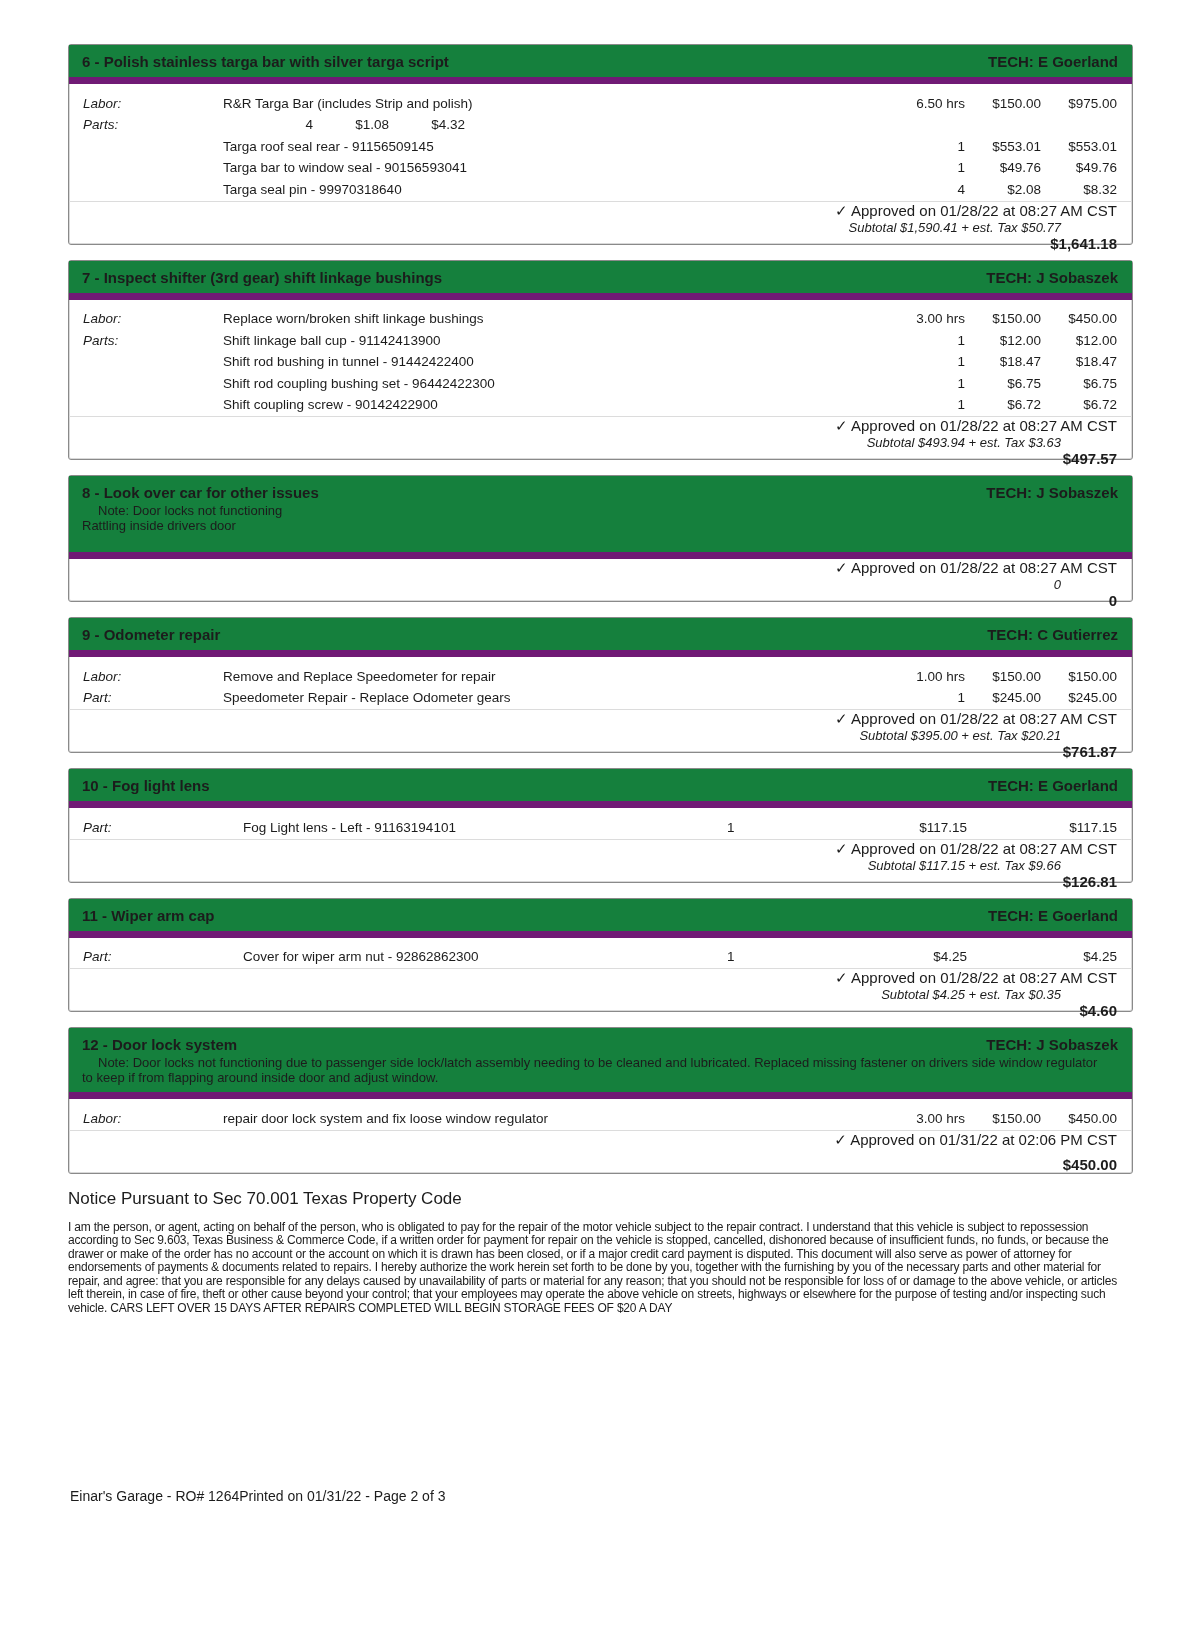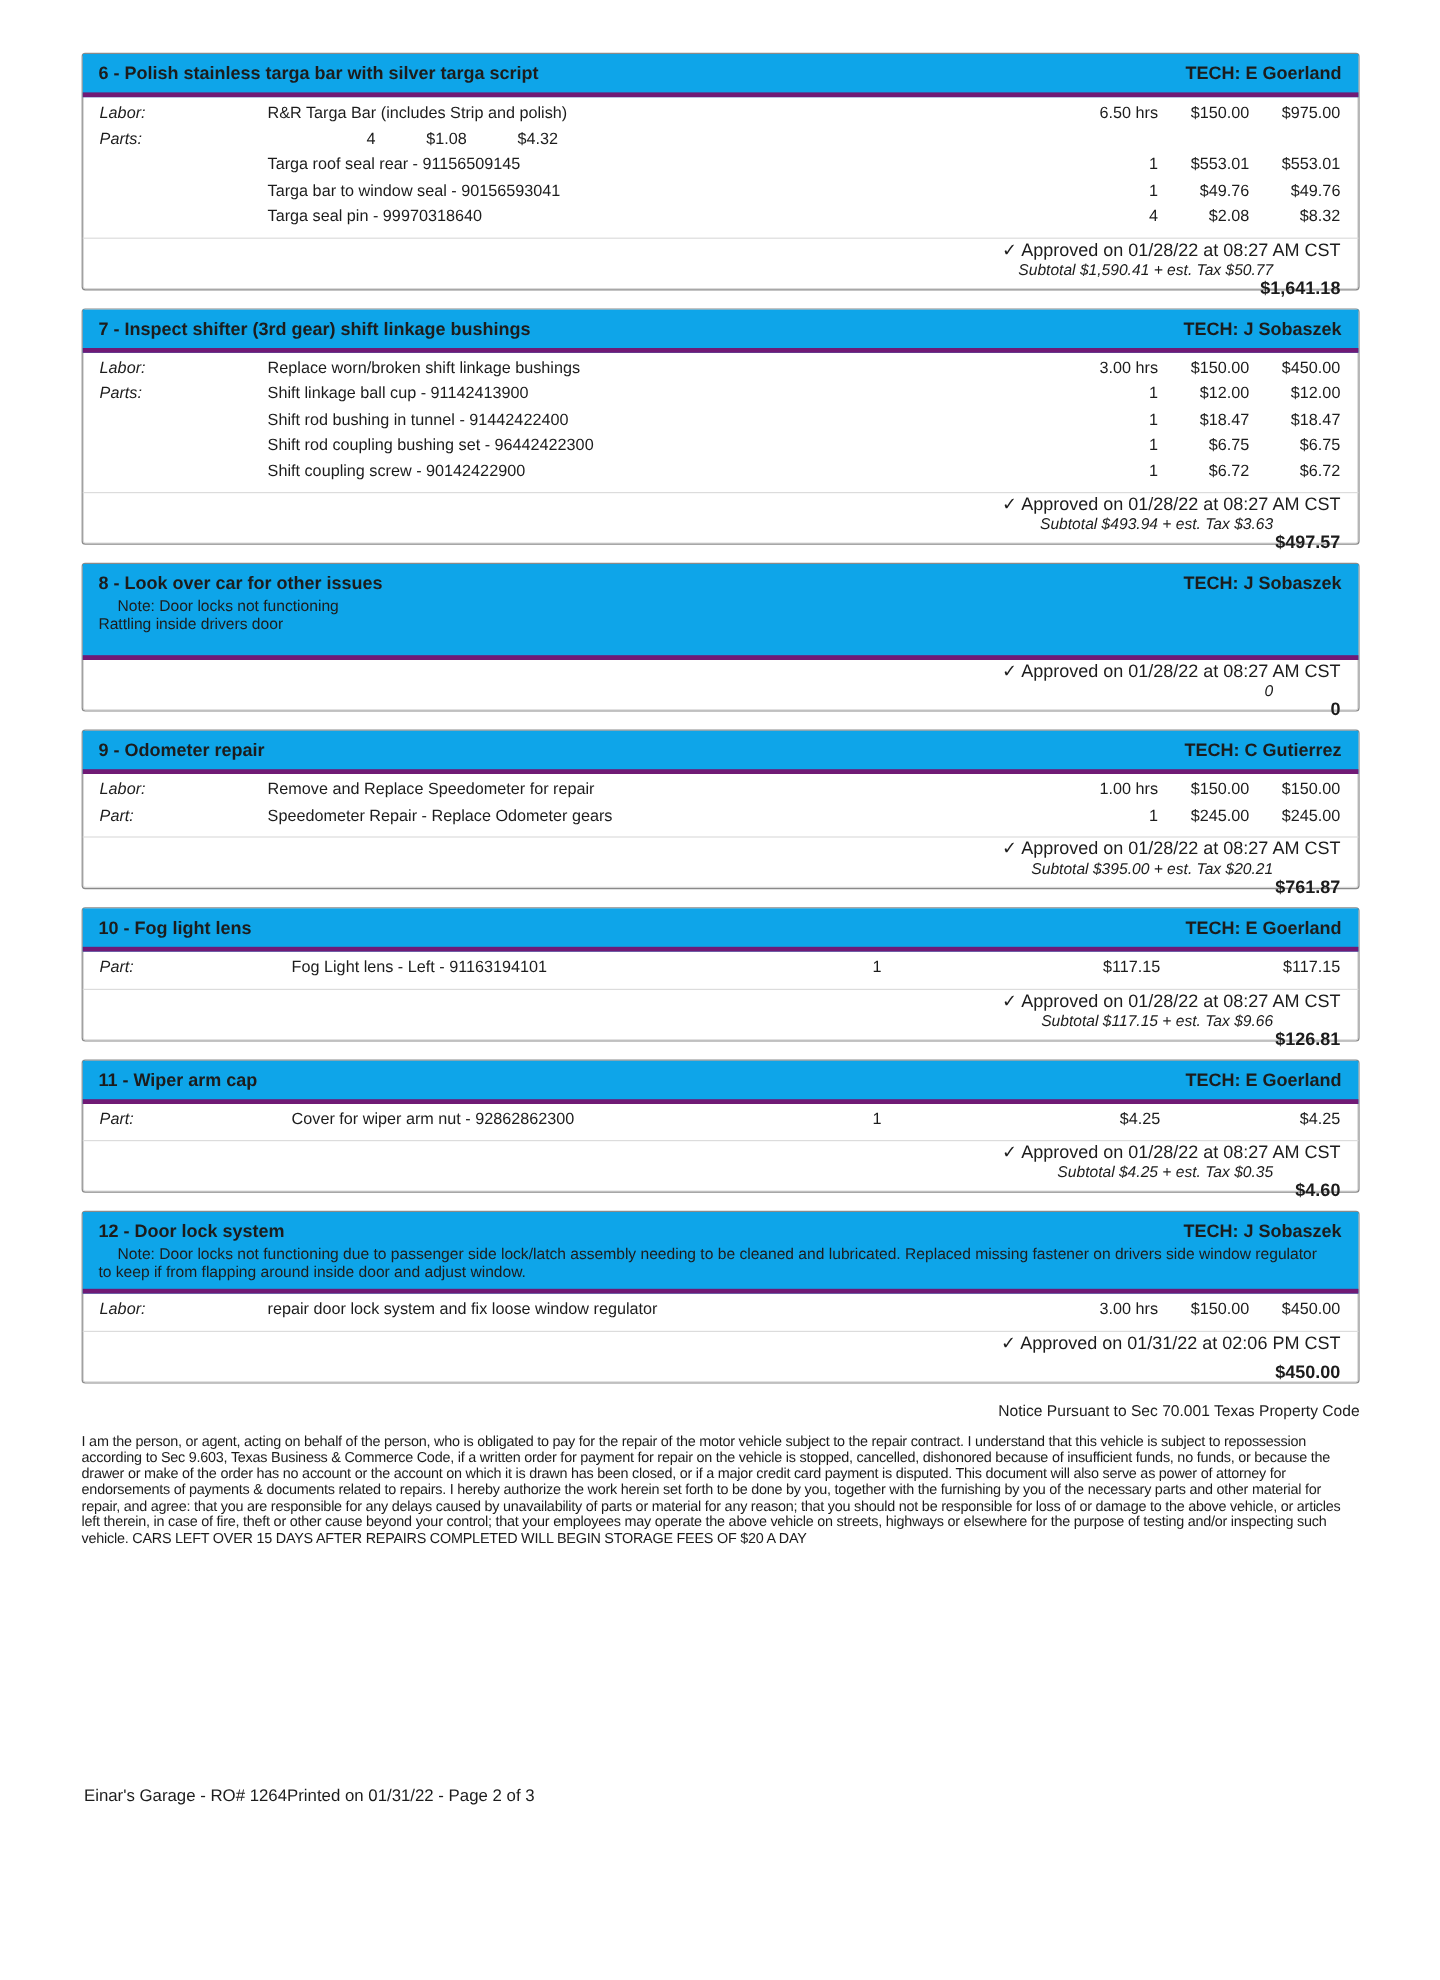--- a/index.html
+++ b/index.html
@@ -6,43 +6,43 @@
   body {
     width: 1200px; height: 1650px; background: #ffffff; position: relative;
     font-family: "Liberation Sans", sans-serif; color: #1c1c1c; overflow: hidden;
   }
   .page { position: absolute; left: 68px; top: 44px; width: 1065px; }
   .job {
     border: 1px solid #8a8a8a; border-radius: 3px; margin-bottom: 15px;
     background: #fff; box-shadow: 0 0 0 1px #d9d9d9 inset;
   }
   .job-head {
-    background: #0ea5e9; padding: 8px 14px 7px 13px; border-bottom: 4px solid #701a75;
+    background: #15803d; padding: 8px 14px 7px 13px; border-bottom: 7px solid #701a75;
     position: relative;
   }
   .job-title { font-weight: bold; font-size: 15px; }
   .job-tech { position: absolute; right: 14px; top: 8px; font-weight: bold; font-size: 15px; }
   .job-note { font-size: 13px; line-height: 15px; margin-top: 2px; padding-right: 20px; }
   .job-note b { font-weight: normal; margin-left: 16px; }
   .lines { padding: 5px 0 4px 0; border-bottom: 1px solid #dcdcdc; }
-  .line { display: flex; font-size: 13.5px; height: 21.5px; align-items: flex-start; }
+  .line { display: flex; font-size: 13.5px; height: 21.5px; align-items: flex-end; }
   .line .kind { width: 140px; padding-left: 14px; font-style: italic; }
   .line .desc { flex: 1; }
   .line .qty { width: 90px; text-align: right; }
   .line .rate { width: 76px; text-align: right; }
   .line .total { width: 76px; text-align: right; padding-right: 15px; }
   .line.wide .kind { width: 160px; }
   .line.wide .qty { width: 70px; text-align: left; }
   .line.wide .rate { width: 170px; }
   .line.wide .total { width: 150px; }
   .foot { display: flex; align-items: flex-end; height: 42px; padding: 0 15px 0 18px; flex-direction: column; }
   .foot .approved { flex: 1; font-size: 15px; }
   .foot .sub { font-style: italic; font-size: 13px; margin-right: 56px; margin-left: 44px; }
   .foot .grand { font-weight: bold; font-size: 15px; width: 90px; text-align: right; }
-  .notice-title { font-size: 13px; margin: 4px 0 12px 0; text-align: right; }
+  .notice-title { font-size: 17px; margin: 4px 0 12px 0; }
   .notice-body { font-size: 12px; line-height: 13.5px; font-family: "Liberation Sans Narrow", "Liberation Sans", sans-serif; letter-spacing: -0.2px; }
   .footer { position: absolute; top: 1488px; left: 70px; right: 65px; font-size: 14px; display: flex; justify-content: flex-start; }
 </style>
 </head>
 <body>
 
 <div class="page">
   <div id="jobs">
       <div class="job">
         <div class="job-head">

